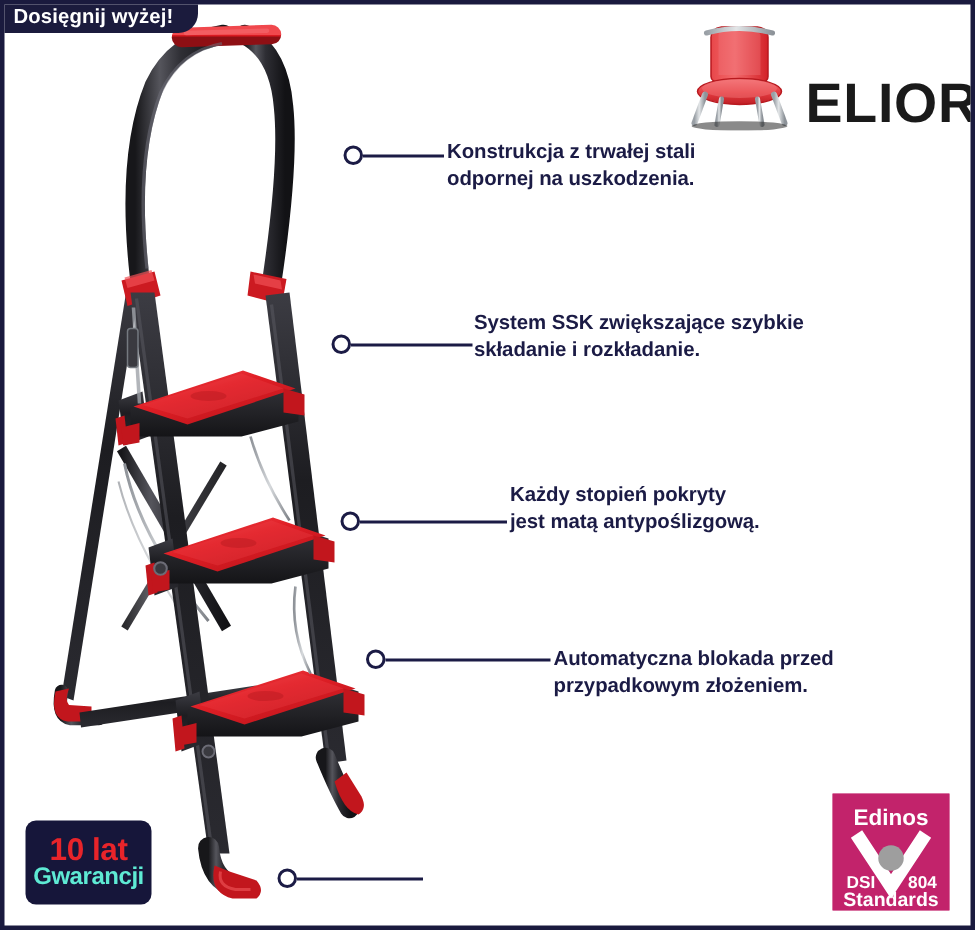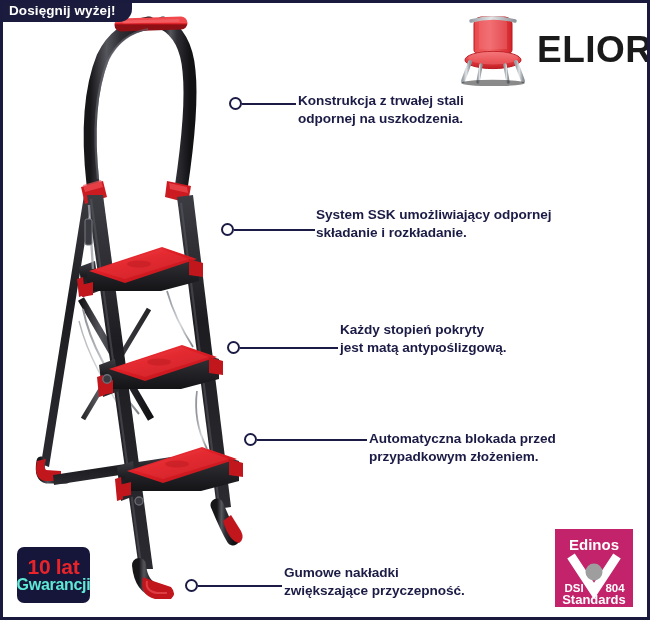--- a/index.html
+++ b/index.html
@@ -34,21 +34,21 @@
     font-weight: bold;
     letter-spacing: .1px;
     white-space: nowrap;
   }
 
   
   #logo {
     position: absolute;
     right: 12px; top: 8px;
     width: 178px; height: 76px;
-    display: flex; align-items: center; gap: 8px;
+    display: flex; align-items: flex-end; gap: 8px;
     z-index: 30;
   }
   #logo-mark { width: 72px; height: 74px; flex: 0 0 72px; }
   #logo-text {
     font-size: 37px; font-weight: bold;
     color: #1a1a1a; letter-spacing: .5px;
     line-height: 1;
   }
 
   
@@ -91,21 +91,21 @@
     position: absolute;
     height: 1.6px;
     background: #1b1b45;
     z-index: 25;
   }
 
   
   #warranty {
     position: absolute;
     left: 14px; bottom: 14px;
-    width: 73px; height: 56px;
+    width: 84px; height: 56px;
     background: #16163a;
     border-radius: 7px;
     display: flex; flex-direction: column;
     align-items: center; justify-content: center;
     z-index: 35;
   }
   #warranty .w1 {
     color: #e8242a; font-size: 21px; font-weight: bold;
     line-height: 1.02; letter-spacing: -.3px;
   }
@@ -315,34 +315,30 @@
 
     <div class="dot" style="left:182px; top:576px;"></div>
     <div class="lline" style="left:195px; top:582px; width:84px;"></div>
   </div>
 
   <div class="callout" style="left:295px; top:89px;justify-content:flex-end;">
     <div class="ctext">Konstrukcja z trwałej stali
 odpornej na uszkodzenia.</div>
   </div>
   <div class="callout" style="left:313px; top:203px;">
-    <div class="ctext">System SSK umożliwiający odpornej
+    <div class="ctext">System SSK zwiększające szybkie
 składanie i rozkładanie.</div>
   </div>
   <div class="callout" style="left:366px; top:427px;">
     <div class="ctext">Automatyczna blokada przed
 przypadkowym złożeniem.</div>
   </div>
   <div class="callout" style="left:337px; top:318px;">
     <div class="ctext">Każdy stopień pokryty
 jest matą antypoślizgową.</div>
-  </div>
-  <div class="callout" style="left:281px; top:561px;">
-    <div class="ctext">Gumowe nakładki
-zwiększające przyczepność.</div>
   </div>
 
   <div id="warranty">
     <div class="w1">10 lat</div>
     <div class="w2">Gwarancji</div>
   </div>
 
   <div id="cert">
     <svg id="cert-svg" viewBox="0 0 78 78">
       <rect x="0" y="0" width="78" height="78" fill="#c2236b"></rect>

